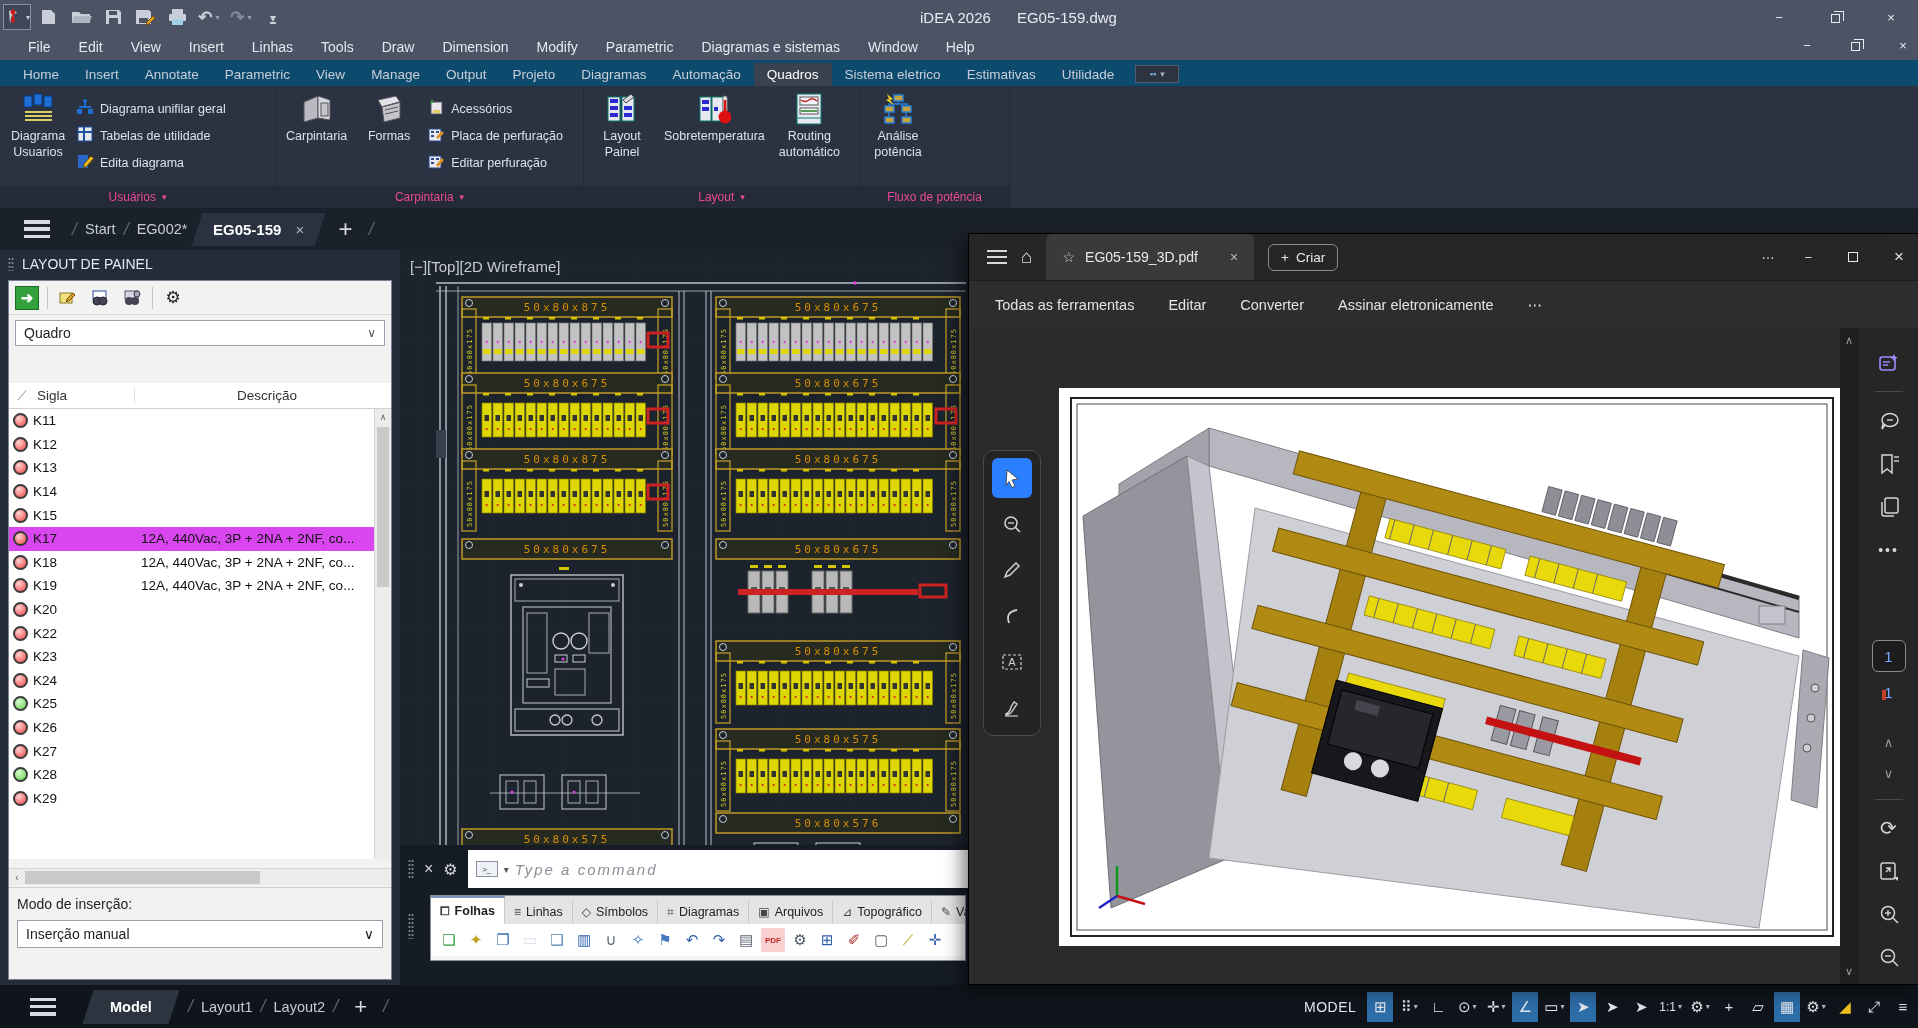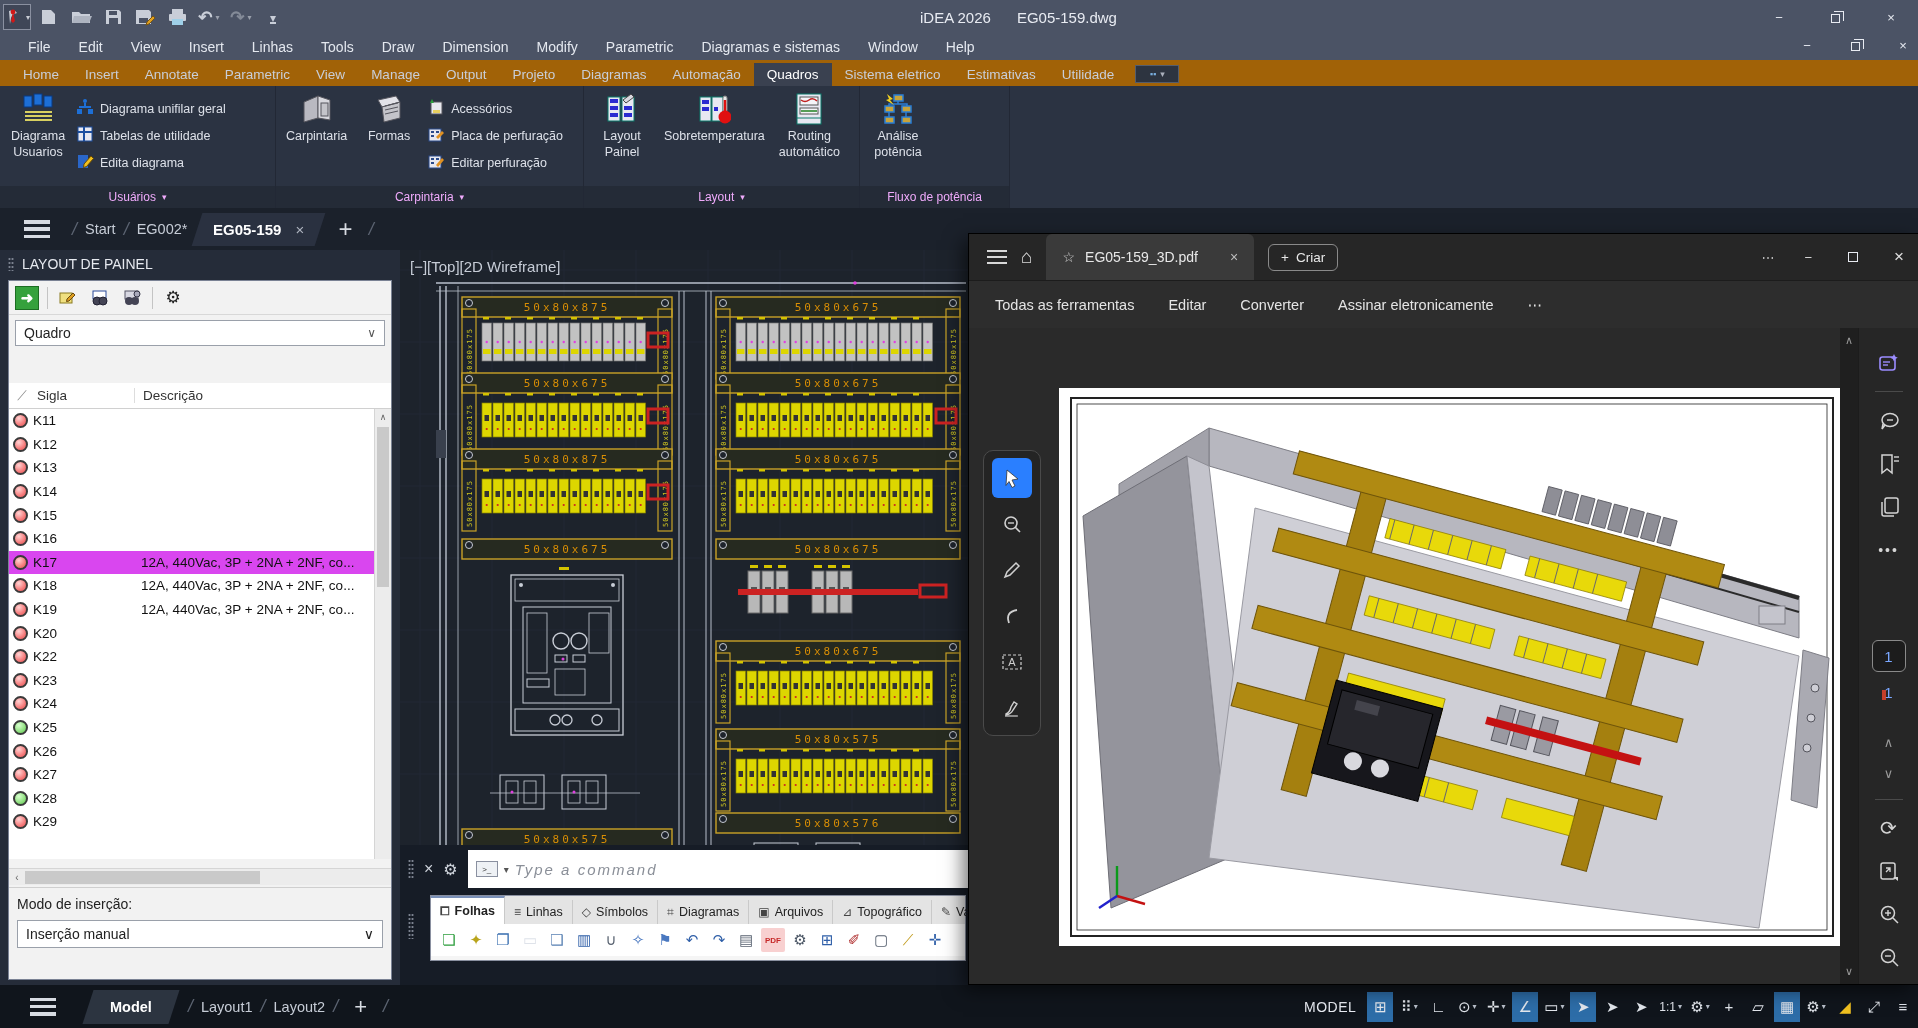--- a/index.html
+++ b/index.html
@@ -17,30 +17,30 @@
   .wc { width:22px; height:18px; display:flex; align-items:center; justify-content:center; cursor:default; }
   .wc .maxbox { width:10px; height:10px; border:1.4px solid #e8ebf2; position:relative; }
   .wc .restbox { width:9px; height:9px; border:1.4px solid #e8ebf2; position:relative; top:1px; }
   .wc .restbox::before { content:""; position:absolute; left:2px; top:-4px; width:9px; height:9px; border:1.4px solid #e8ebf2; border-bottom:none; border-left:none; }
 
   
   #menubar { position:absolute; left:0; top:34px; width:1918px; height:26px; background:#4b5365; display:flex; align-items:center; padding-left:14px; }
   #menubar .mitem { padding:0 14px; height:26px; display:flex; align-items:center; color:#e4e8ef; font-size:14px; }
 
   
-  #ribtabs { position:absolute; left:0; top:60px; width:1918px; height:26px; background:#a16207; display:flex; align-items:flex-end; padding-left:10px; }
+  #ribtabs { position:absolute; left:0; top:60px; width:1918px; height:26px; background:#0c4a6e; display:flex; align-items:flex-end; padding-left:10px; }
   #ribtabs .rtab { padding:4px 13px; color:#c9ced8; font-size:13.5px; }
   #ribtabs .rtab.active { background:#3a4150; color:#ffffff; }
   #ribtabs .rtab-widget { margin-left:8px; margin-bottom:3px; width:44px; height:18px; background:#2d3440; border:1px solid #555d6c; display:flex; align-items:center; justify-content:center; gap:4px; color:#aab0bc; font-size:9px; }
 
   
   #ribbon { position:absolute; left:0; top:86px; width:1918px; height:122px; background:#2b3342; display:flex; }
   .rgroup { height:122px; border-right:1px solid #222835; display:flex; flex-direction:column; }
   .rgroup-body { flex:1; display:flex; align-items:flex-start; padding:4px 6px 0 6px; gap:6px; }
-  .rgroup-label { height:22px; background:#242b37; color:#f0abfc; font-size:12px; display:flex; align-items:center; justify-content:center; gap:6px; }
+  .rgroup-label { height:22px; background:#242b37; color:#ec4899; font-size:12px; display:flex; align-items:center; justify-content:center; gap:6px; }
   .bigbtn { width:auto; min-width:64px; display:flex; flex-direction:column; align-items:center; padding:2px 4px; color:#dde1e9; font-size:12.5px; text-align:center; white-space:pre-line; line-height:1.25; }
   .bigbtn .bicon { width:34px; height:34px; margin-bottom:3px; }
   .smallcol { display:flex; flex-direction:column; justify-content:flex-start; gap:5px; padding-top:4px; }
   .smallbtn { display:flex; align-items:flex-end; gap:6px; color:#dde1e9; font-size:12.5px; height:22px; }
   .smallbtn .sicon { width:18px; height:18px; }
 
   
   #doctabs { position:absolute; left:0; top:208px; width:1918px; height:42px; background:#1b212b; display:flex; align-items:center; }
   .hamb { width:26px; height:18px; display:flex; flex-direction:column; justify-content:space-between; margin:0 14px 0 24px; }
   .hamb i { display:block; height:3.5px; background:#d7dbe2; }
@@ -59,21 +59,21 @@
   .lp-toolbar { height:34px; display:flex; align-items:center; gap:8px; padding:0 6px; border-bottom:1px solid #d8d8d8; }
   .lp-toolbar .sep { width:1px; height:22px; background:#c4c4c4; }
   .greenbtn { width:28px; height:24px; background:#35a13c; border:1px solid #1c6d22; color:#fff; display:flex; align-items:center; justify-content:center; font-size:15px; font-weight:bold; }
   .lpt { width:24px; height:22px; display:flex; align-items:center; justify-content:center; }
   .lp-dd { margin:5px 6px; height:26px; background:#fff; border:1px solid #9aa0aa; display:flex; align-items:center; justify-content:space-between; padding:0 8px; color:#222; font-size:14px; }
   .lp-dd .chev { color:#555; font-size:12px; }
   .lp-table { position:absolute; left:0; top:102px; right:0; bottom:120px; background:#fff; overflow:hidden; }
   .lt-head { display:flex; height:26px; border-bottom:1px solid #d0d0d0; color:#333; font-size:13.5px; align-items:center; }
   .lt-head .c0 { width:26px; color:#888; text-align:center; }
   .lt-head .c1 { width:100px; border-right:1px solid #ddd; padding-left:2px; }
-  .lt-head .c2 { flex:1; padding-left:8px; }
+  .lt-head .c2 { flex:1; padding-left:8px;text-align:center; }
   .lt-row { display:flex; height:23.6px; align-items:center; color:#111; font-size:13.5px; }
   .lt-row.sel { background:#d946ef; }
   .led { width:15px; height:15px; border-radius:50%; border:2px solid #3a3a3a; margin:0 5px 0 4px; }
   .led.red { background:radial-gradient(circle at 35% 30%, #ffd3d3, #f67b7b 60%, #d95454); }
   .led.green { background:radial-gradient(circle at 35% 30%, #d9ffd0, #8fe07f 60%, #5dbf4f); }
   .lt-row .sig { width:100px; }
   .lt-row .des { flex:1; padding-left:8px; white-space:nowrap; overflow:hidden; }
   .vscroll { position:absolute; right:0; top:26px; bottom:0; width:17px; background:#ececec; border-left:1px solid #d5d5d5; }
   .vscroll .arr { height:16px; text-align:center; color:#666; font-size:9px; line-height:16px; }
   .vscroll .thumb { position:absolute; left:2px; right:2px; top:18px; height:160px; background:#c9c9c9; }
@@ -520,25 +520,20 @@
             <span class="des"></span>
           </div>
           <div class="lt-row">
             <span class="led red"></span>
             <span class="sig">K14</span>
             <span class="des"></span>
           </div>
           <div class="lt-row">
             <span class="led red"></span>
             <span class="sig">K15</span>
-            <span class="des"></span>
-          </div>
-          <div class="lt-row">
-            <span class="led red"></span>
-            <span class="sig">K16</span>
             <span class="des"></span>
           </div>
           <div class="lt-row sel">
             <span class="led red"></span>
             <span class="sig">K17</span>
             <span class="des">12A, 440Vac, 3P + 2NA + 2NF, co...</span>
           </div>
           <div class="lt-row">
             <span class="led red"></span>
             <span class="sig">K18</span>

